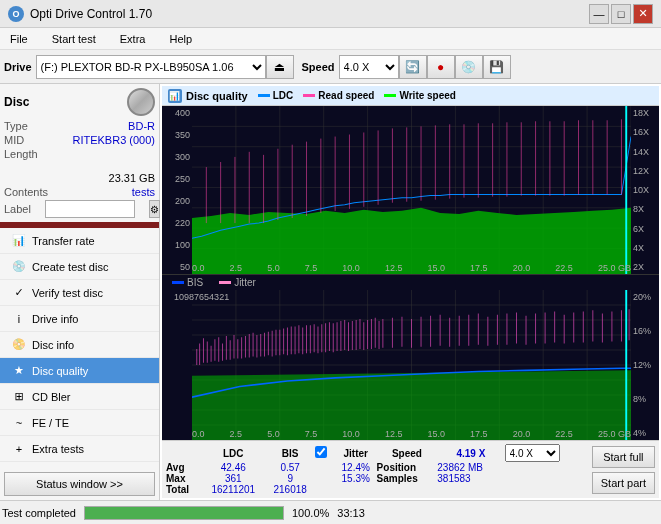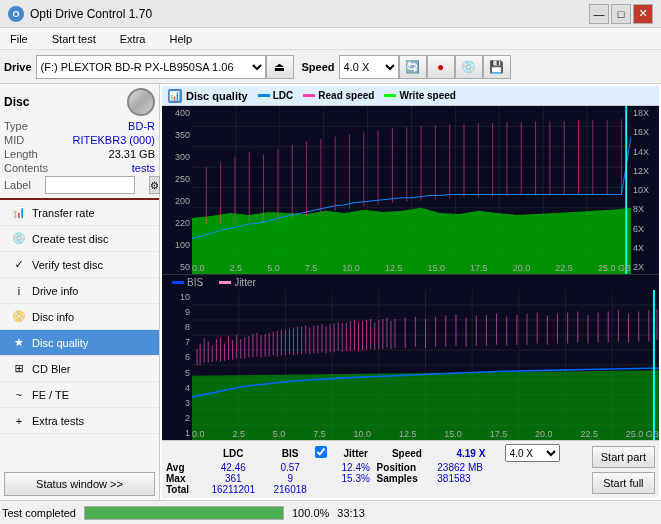--- a/index.html
+++ b/index.html
@@ -25,28 +25,28 @@
     .speed-label { font-size: 11px; font-weight: bold; margin-left: 8px; margin-right: 4px; }
     .speed-select { height: 24px; font-size: 11px; border: 1px solid #aaa; background: white; width: 60px; }
     
     
     .main { display: flex; height: calc(524px - 28px - 22px - 34px - 24px); }
     
     
     .sidebar { width: 160px; background: #f5f5f5; border-right: 1px solid #ccc; display: flex; flex-direction: column; }
     
     
-    .disc-panel { padding: 4px; border-bottom: 2px solid #7f1d1d; }
+    .disc-panel { padding: 4px; border-bottom: 6px solid #7f1d1d; }
     .disc-panel-header { display: flex; justify-content: space-between; align-items: center; margin-bottom: 4px; }
     .disc-label { font-weight: bold; font-size: 12px; }
     .disc-icon { width: 28px; height: 28px; border-radius: 50%; border: 2px solid #888; background: linear-gradient(135deg, #ddd 0%, #aaa 50%, #ccc 100%); }
     .disc-info-row { display: flex; justify-content: space-between; font-size: 11px; margin-bottom: 2px; }
     .disc-info-key { color: #555; }
     .disc-info-val { color: #0000cc; font-weight: 500; }
-    .disc-info-val.black { color: #000; }
+    .disc-info-val.black { color: #000; margin-top: 24px; }
     .label-row { display: flex; align-items: center; gap: 14px; font-size: 11px; margin-top: 2px; }
     .label-input { width: 90px; height: 18px; border: 1px solid #aaa; font-size: 11px; }
     .label-btn { width: 18px; height: 18px; border: 1px solid #aaa; background: #ddd; display: flex; align-items: center; justify-content: center; cursor: pointer; font-size: 10px; }
     
     
     .sidebar-item { height: 26px; display: flex; align-items: center; padding-left: 12px; cursor: pointer; font-size: 11px; border-bottom: 1px solid #e8e8e8; gap: 6px; }
     .sidebar-item.active { background: #4a90d9; color: white; }
     .sidebar-item-icon { width: 14px; height: 14px; display: flex; align-items: center; justify-content: center; font-size: 11px; }
     
     .status-btn { margin: 4px; height: 24px; border: 1px solid #aaa; background: linear-gradient(to bottom, #f8f8f8, #e0e0e0); font-size: 11px; cursor: pointer; display: flex; align-items: center; justify-content: center; gap: 4px; }
@@ -317,21 +317,21 @@
           <span style="color:#aaa; font-size:10px;">BIS</span>
         </div>
         <div class="legend-item">
           <div class="legend-color" style="background:#ff88cc;"></div>
           <span style="color:#aaa; font-size:10px;">Jitter</span>
         </div>
       </div>
 
       <div style="flex:1; position:relative; background:#0a0a20; display:flex; max-height:150px;">
 
-        <div style="width:30px; display:flex; flex-direction:column; justify-content:space-between; padding:2px 2px; color:#aaa; font-size:9px; text-align:right;">
+        <div style="width:30px; display:flex; flex-direction:row; justify-content:space-between; padding:2px 12px; color:#aaa; font-size:9px; text-align:right;">
           <span>10</span>
             <span>9</span>
             <span>8</span>
             <span>7</span>
             <span>6</span>
             <span>5</span>
             <span>4</span>
             <span>3</span>
             <span>2</span>
             <span>1</span>
@@ -455,20 +455,27 @@
               <span>10.0</span>
               <span>12.5</span>
               <span>15.0</span>
               <span>17.5</span>
               <span>20.0</span>
               <span>22.5</span>
               <span>25.0 GB</span>
           </div>
         </div>
 
+        <div style="width:28px; display:flex; flex-direction:column; justify-content:space-between; padding:2px 2px; color:#aaa; font-size:9px;">
+          <span>20%</span>
+            <span>16%</span>
+            <span>12%</span>
+            <span>8%</span>
+            <span>4%</span>
+        </div>
       </div>
 
       <div style="background:#f0f0f0; border-top:1px solid #ccc; padding:3px 4px; display:flex; gap:6px; align-items:stretch;">
 
         <div style="flex:1;">
           <table style="width:100%; font-size:10px; border-collapse:collapse;">
             <tbody>
                 <tr>
               <td style="width:35px;"></td>
               <td style="text-align:center; font-weight:bold;">LDC</td>
@@ -509,22 +516,22 @@
               <td style="font-weight:bold;">Total</td>
               <td style="text-align:center; color:#0000cc;">16211201</td>
               <td style="text-align:center; color:#0000cc;">216018</td>
               <td colspan="5"></td>
             </tr>
           </tbody>
             </table>
         </div>
 
         <div style="display:flex; flex-direction:column; gap:4px; justify-content:center;">
+          <button class="start-btn">Start full</button>
           <button class="start-btn">Start part</button>
-          <button class="start-btn">Start full</button>
         </div>
       </div>
     </div>
   </div>
 </div>
 
 <div class="status-bar">
   <span>Test completed</span>
   <div class="progress-bar-container">
     <div class="progress-bar-fill"></div>

